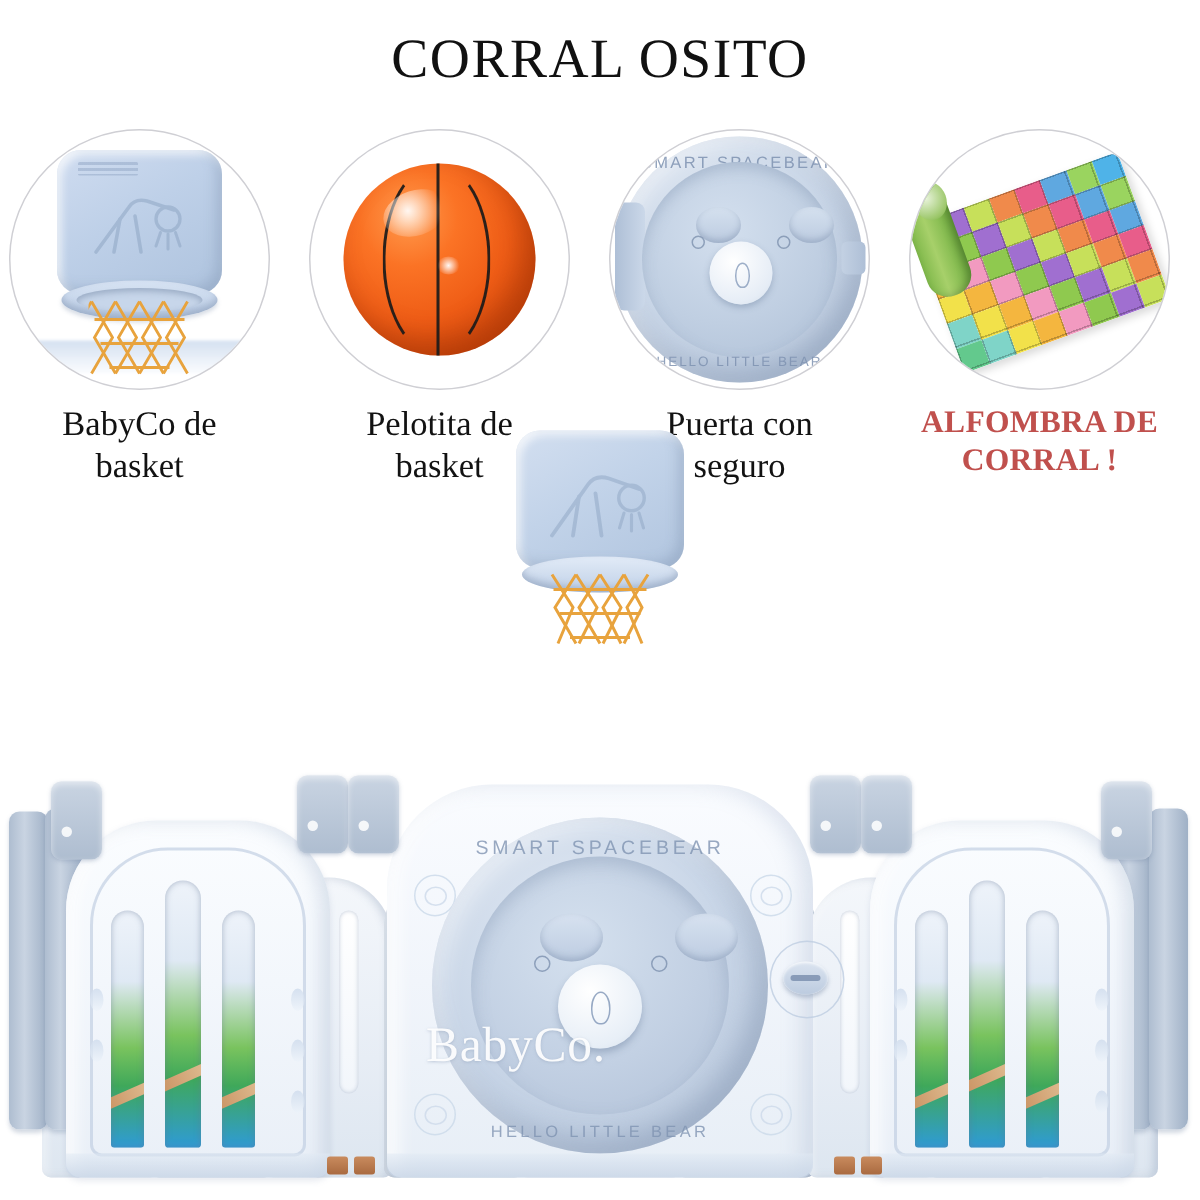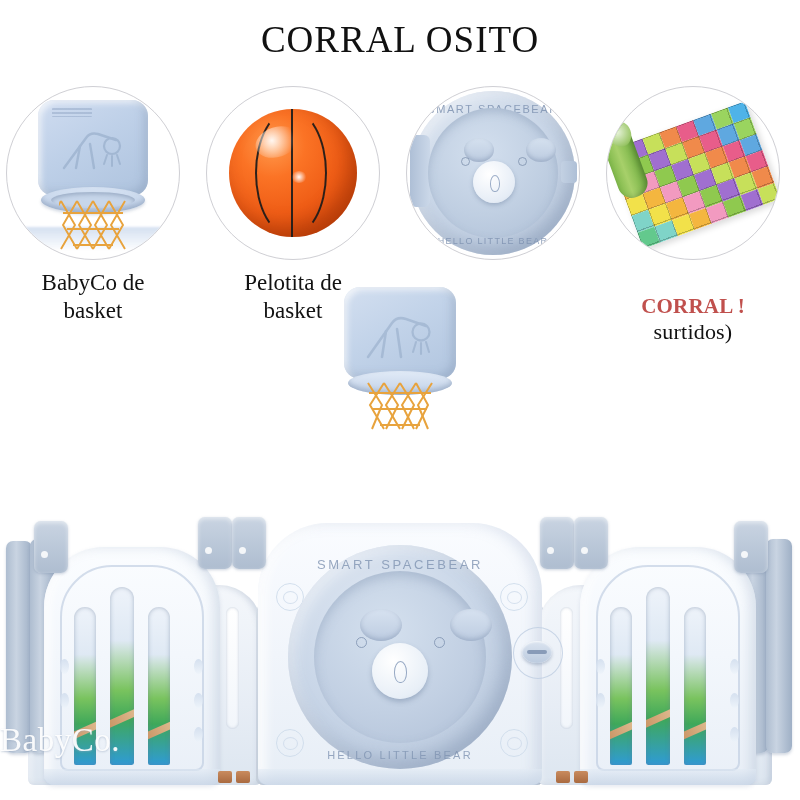--- a/index.html
+++ b/index.html
@@ -292,21 +292,21 @@
     border:1.3px solid rgba(205,218,234,.8);}
 
   .base-strip{
     position:absolute;left:0;bottom:0;width:100%;height:16px;border-radius:0 0 8px 8px;
     background:linear-gradient(180deg,rgba(225,234,244,.55),rgba(198,212,230,.75));
   }
   .clip{position:absolute;bottom:2px;width:14px;height:12px;border-radius:2px;
     background:linear-gradient(180deg,#c98b5e,#a96a40);}
 
   .watermark{
-    position:absolute;left:0;top:437px;width:688px;
+    position:absolute;left:0;top:394px;width:688px;text-align:center;
     font-family:"Liberation Serif", serif;
     font-size:33px;color:rgba(255,255,255,.92);
     text-shadow:0 1px 2px rgba(150,165,190,.55);
     letter-spacing:.5px;
   }
 </style>
 </head>
 <body>
 
 <div id="page">
@@ -378,20 +378,24 @@
           <div class="door3-ring">
             <div class="ear l"></div>
             <div class="ear r"></div>
           </div>
           <div class="eye l"></div>
           <div class="eye r"></div>
           <div class="nose"></div>
           <div class="nose-g"></div>
           <div class="emb bot">HELLO LITTLE BEAR</div>
         </div>
+      </div>
+      <div class="caption">
+        <span>Puerta con</span><br>
+        <span>seguro</span>
       </div>
     </div>
 
     <div class="feature f4">
       <div class="circle">
         <div class="mat">
           <div class="mat-cells" id="matcells">
               <i style="background: rgb(143, 201, 79);"></i>
               <i style="background: rgb(160, 111, 208);"></i>
               <i style="background: rgb(199, 224, 90);"></i>
@@ -440,23 +444,22 @@
               <i style="background: rgb(143, 201, 79);"></i>
               <i style="background: rgb(160, 111, 208);"></i>
               <i style="background: rgb(199, 224, 90);"></i>
             </div>
           <div class="mat-grid"></div>
         </div>
         <div class="mat-roll"></div>
         <div class="mat-roll-end"></div>
       </div>
       <div class="caption red">
-        <br>
+        <span>ALFOMBRA DE</span><br>
         <span>CORRAL !</span>
-        <span class="sub">surtidos)</span>
       </div>
     </div>
   </div>
 
   <div class="product">
 
     <div class="pen-hoop">
       <div class="ph-board">
         <svg style="position:absolute;left:20px;top:22px;width:72px;height:52px;opacity:.5" viewBox="0 0 72 52">
           <path d="M4 48 L28 14 Q33 7 42 10 L62 17" fill="none" stroke="#8fa6c4" stroke-width="2.6" stroke-linecap="round"></path>

